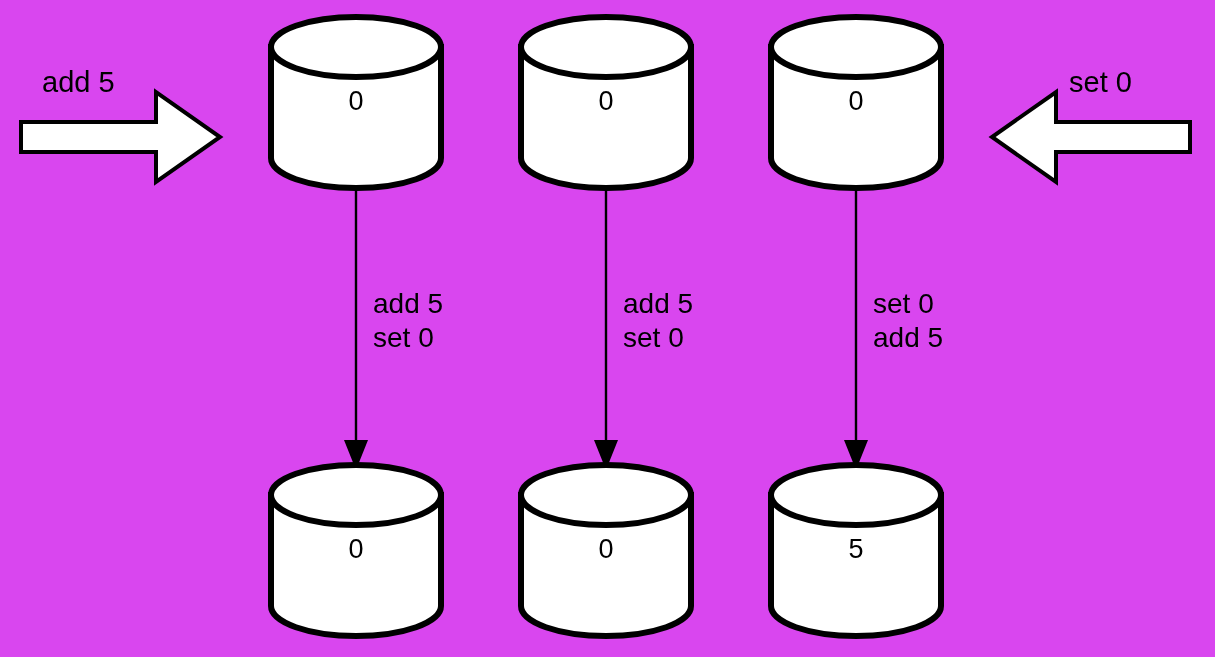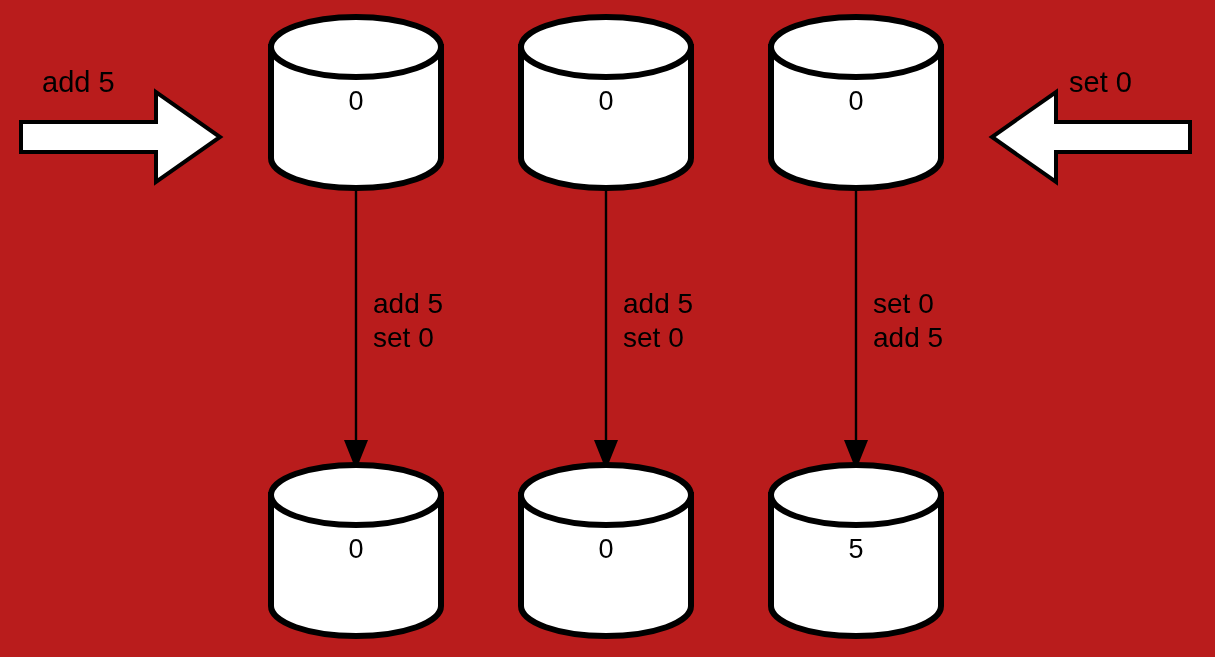--- a/index.html
+++ b/index.html
@@ -7,21 +7,21 @@
     padding: 0;
     background: #ffffff;
   }
   body {
     font-family: "Liberation Sans", sans-serif;
   }
   #canvas {
     position: relative;
     width: 1215px;
     height: 657px;
-    background: #b91c1c;
+    background: #d946ef;
     overflow: hidden;
   }
   #diagram-svg {
     position: absolute;
     top: 0;
     left: 0;
     width: 1215px;
     height: 657px;
   }
   .stroke-shape {

